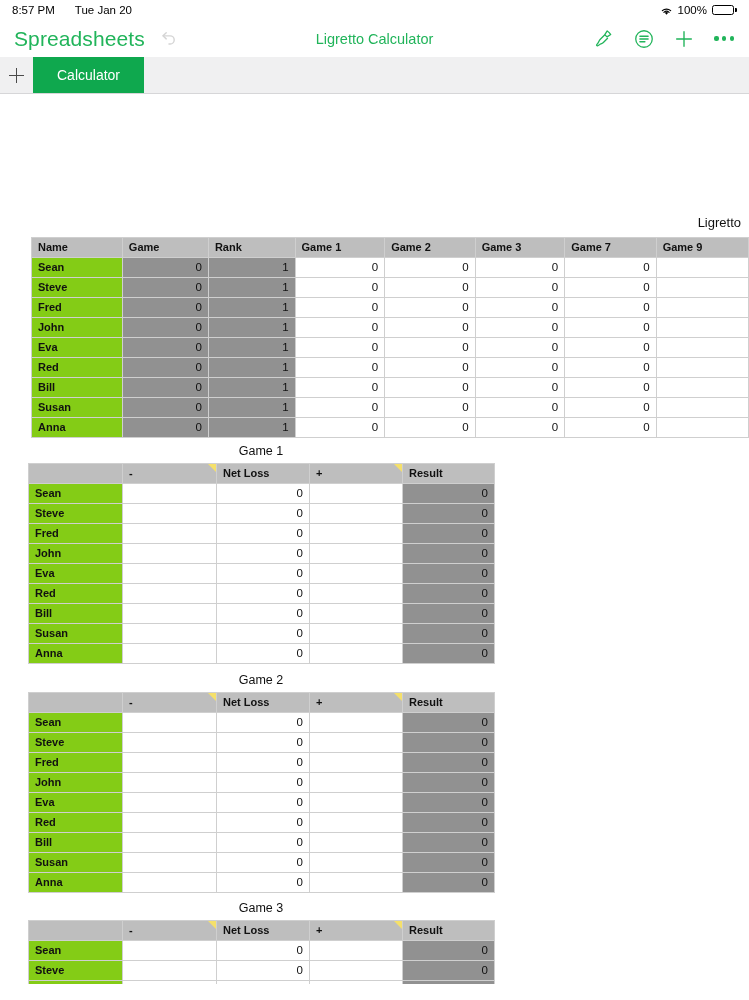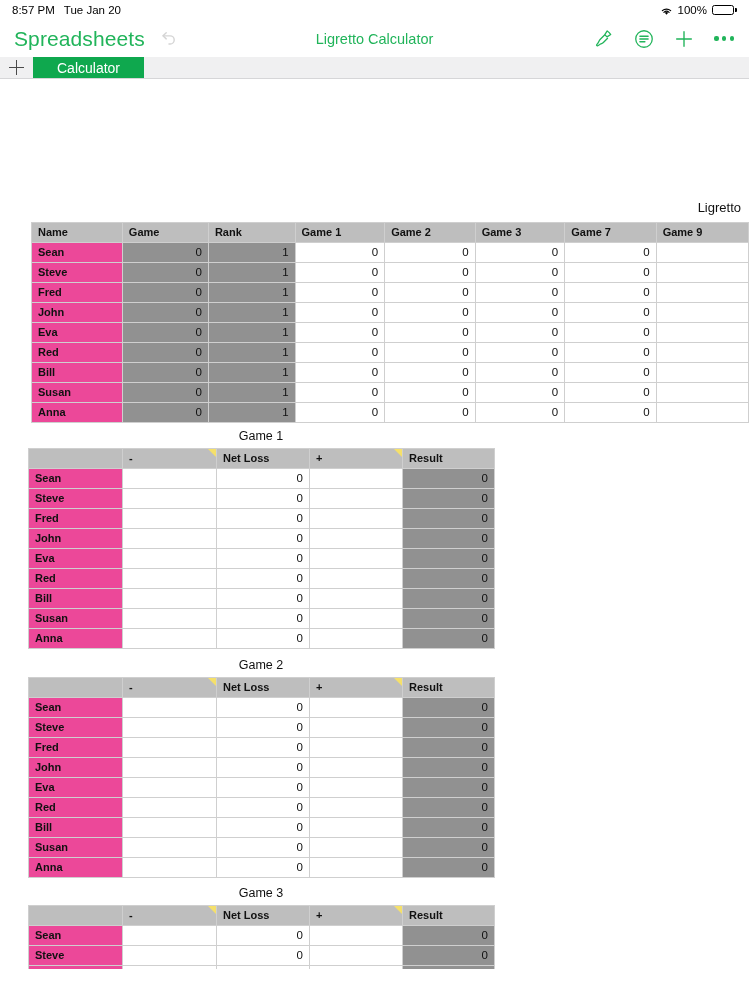--- a/index.html
+++ b/index.html
@@ -13,21 +13,21 @@
   
   .statusbar {
     height: 20px;
     display: flex;
     align-items: center;
     padding: 0 12px;
     font-size: 11.5px;
     color: #000;
     background: #fff;
   }
-  .sb-left { display: flex; align-items: center; gap: 9px; }
+  .sb-left { display: flex; align-items: center; gap: 20px; }
   .sb-spacer { flex: 1; }
   .sb-right { display: flex; align-items: center; gap: 5px; font-size: 11.5px; }
   .wifi-ico { display: inline-block; width: 13px; height: 10px; position: relative; top: 1px; }
   .batt { display: inline-flex; align-items: center; }
   .batt-body {
     width: 22px; height: 10px; border: 1.3px solid #000; border-radius: 2.5px;
     padding: 1px; display: block;
   }
   .batt-fill { width: 100%; height: 100%; background: #000; border-radius: 1px; }
   .batt-cap { width: 2px; height: 4px; background: #000; border-radius: 0 1px 1px 0; margin-left: 1px; }
@@ -48,21 +48,21 @@
     position: absolute; left: 0; right: 0; text-align: center;
     color: #21b45a; font-size: 14.5px; font-weight: 400; pointer-events: none;
   }
   .nav-right { margin-left: auto; display: flex; align-items: center; gap: 18px; z-index: 2; }
   .nav-ico { width: 22px; height: 22px; cursor: pointer; }
   .dots { display: flex; gap: 3.5px; align-items: center; cursor: pointer; padding: 4px 1px; }
   .dots i { width: 4.2px; height: 4.2px; border-radius: 50%; background: #21b45a; display: block; }
 
   
   .tabbar {
-    height: 22px;
+    height: 37px;
     background: #f0f0f1;
     display: flex;
     align-items: stretch;
     border-bottom: 1px solid #d6d6d8;
   }
   .tab-add {
     width: 33px; display: flex; align-items: center; justify-content: center;
     cursor: pointer;
   }
   .plus-sm { width: 15px; height: 15px; position: relative; }
@@ -88,21 +88,21 @@
   
   table { border-collapse: collapse; table-layout: fixed; }
   td, th {
     font-size: 11.5px; color: #111; padding: 0 6px;
     height: 19.2px; line-height: 19px;
     border: 0.5px solid #cfcfcf;
     white-space: nowrap; overflow: hidden;
     font-weight: normal; text-align: left;
   }
   .hdr { background: #bebebe; font-weight: bold; font-size: 11px; }
-  .namecell { background: #ec4899; font-weight: bold; font-size: 11px; }
+  .namecell { background: #84cc16; font-weight: bold; font-size: 11px; }
   .darkcell { background: #919191; text-align: right; }
   .whitecell { background: #fff; text-align: right; }
   .blankcell { background: #fff; }
 
   
   .main-table {
     position: absolute; left: 31px; top: 143px;
     border: 0.5px solid #a8a8a8;
   }
   .main-table tr { height: 19.2px; }

